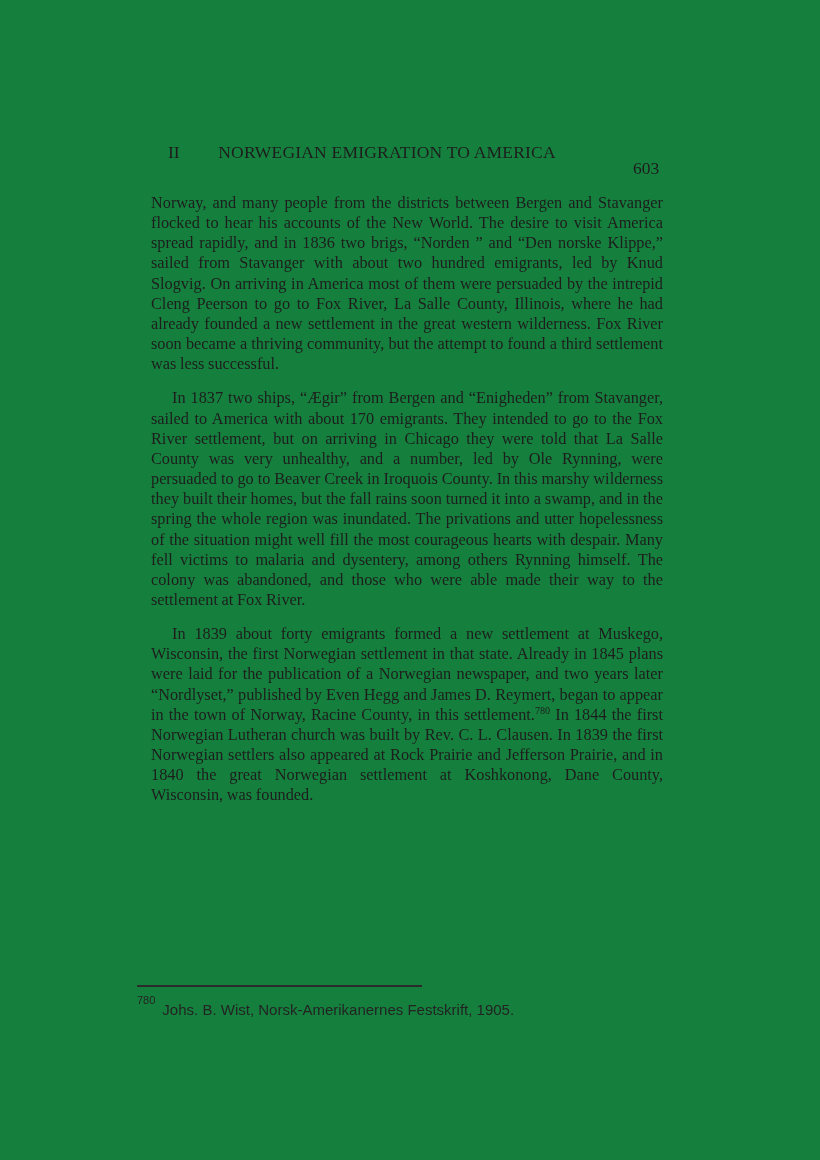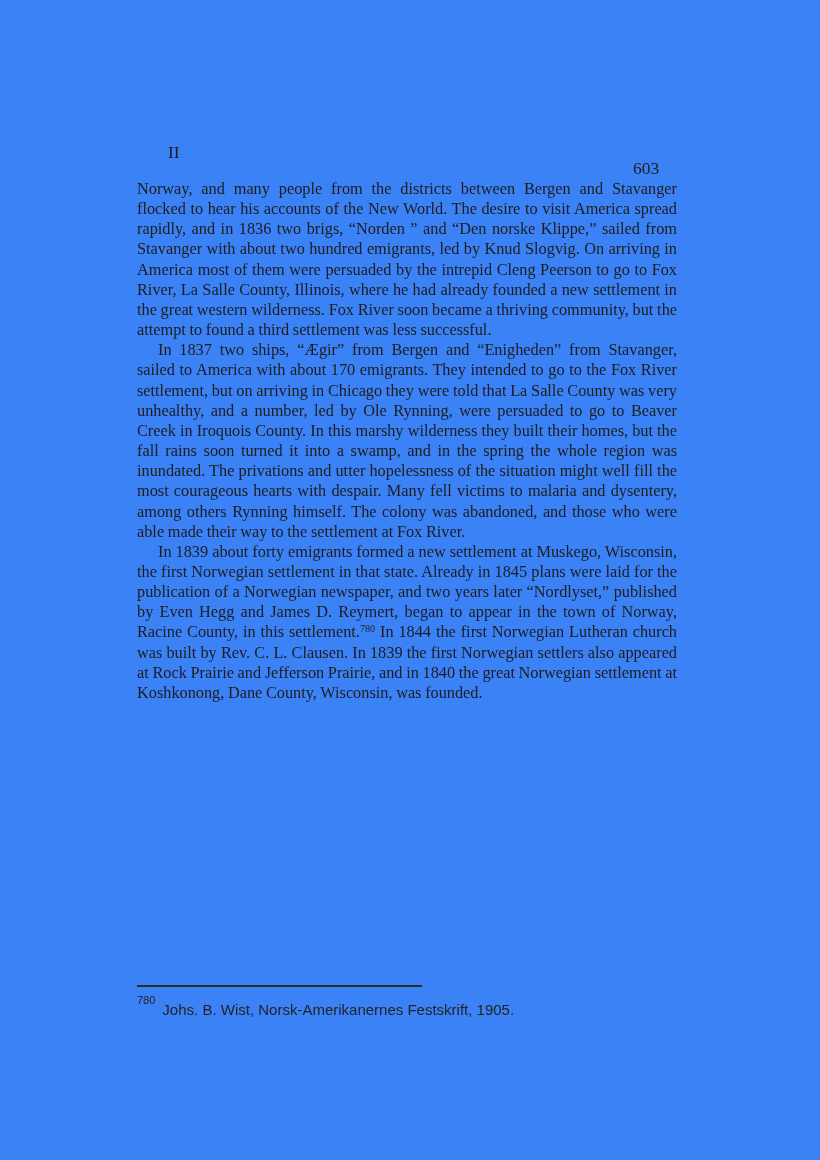--- a/index.html
+++ b/index.html
@@ -9,21 +9,21 @@
   body {
     width: 820px;
     height: 1160px;
     background: #ffffff;
     overflow: hidden;
     position: relative;
   }
   .page {
     position: absolute;
     inset: 0;
-    background: #3b82f6;
+    background: #15803d;
     color: #1d1d1d;
     font-family: "Liberation Serif", serif;
   }
   
   .running-header {
     position: absolute;
     top: 142px;
     left: 0;
     right: 0;
     height: 22px;
@@ -54,21 +54,21 @@
     left: 137px;
     top: 179px;
     width: 540px;
     font-size: 16.3px;
     line-height: 20.15px;
     text-align: justify;
     word-spacing: -0.4px;
     color: #1d1d1d;
   }
   .body-text p {
-    margin: 0;
+    margin: 14px;
     padding: 0;
   }
   .body-text p.indent {
     text-indent: 21px;
   }
   .body-text sup {
     font-size: 0.62em;
     line-height: 0;
     vertical-align: baseline;
     position: relative;
@@ -99,20 +99,21 @@
     margin-right: 7px;
   }
 </style>
 </head>
 <body>
 
 <div class="page">
 
   <div class="running-header">
     <span class="rh-section">II</span>
+    <span class="rh-title">NORWEGIAN EMIGRATION TO AMERICA</span>
     <span class="rh-pageno">603</span>
   </div>
 
   <div class="body-text">
       <p class="">Norway, and many people from the districts between Bergen and Stavanger flocked to hear his accounts of the New World. The desire to visit America spread rapidly, and in 1836 two brigs, “Norden ” and “Den norske Klippe,” sailed from Stavanger with about two hundred emigrants, led by Knud Slogvig. On arriving in America most of them were persuaded by the intrepid Cleng Peerson to go to Fox River, La Salle County, Illinois, where he had already founded a new settlement in the great western wilderness. Fox River soon became a thriving community, but the attempt to found a third settlement was less successful.</p>
       <p class="indent">In 1837 two ships, “Ægir” from Bergen and “Enigheden” from Stavanger, sailed to America with about 170 emigrants. They intended to go to the Fox River settlement, but on arriving in Chicago they were told that La Salle County was very unhealthy, and a number, led by Ole Rynning, were persuaded to go to Beaver Creek in Iroquois County. In this marshy wilderness they built their homes, but the fall rains soon turned it into a swamp, and in the spring the whole region was inundated. The privations and utter hopelessness of the situation might well fill the most courageous hearts with despair. Many fell victims to malaria and dysentery, among others Rynning himself. The colony was abandoned, and those who were able made their way to the settlement at Fox River.</p>
       <p class="indent">In 1839 about forty emigrants formed a new settlement at Muskego, Wisconsin, the first Norwegian settlement in that state. Already in 1845 plans were laid for the publication of a Norwegian newspaper, and two years later “Nordlyset,” published by Even Hegg and James D. Reymert, began to appear in the town of Norway, Racine County, in this settlement.<sup>780</sup> In 1844 the first Norwegian Lutheran church was built by Rev. C. L. Clausen. In 1839 the first Norwegian settlers also appeared at Rock Prairie and Jefferson Prairie, and in 1840 the great Norwegian settlement at Koshkonong, Dane County, Wisconsin, was founded.</p>
     </div>
 
   <div class="footnote-rule"></div>

